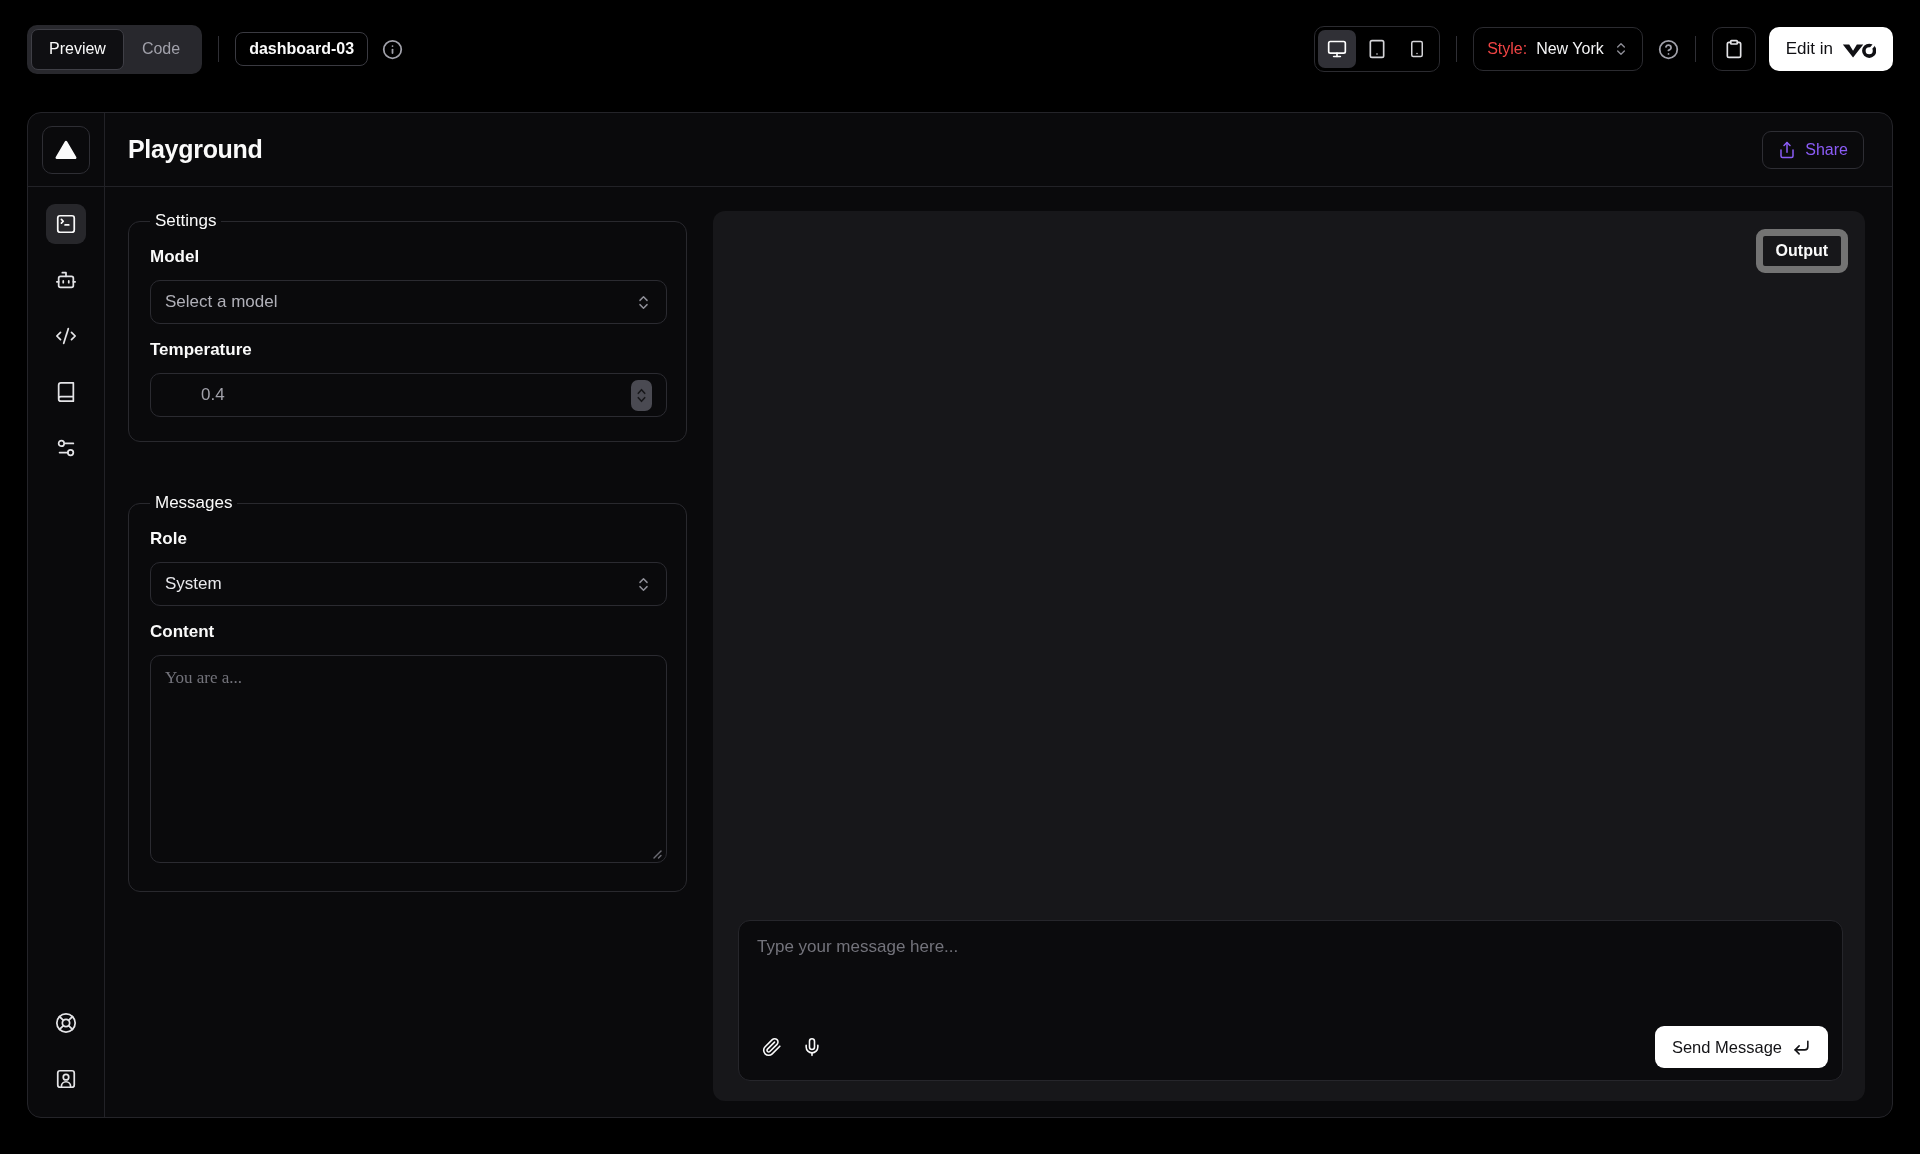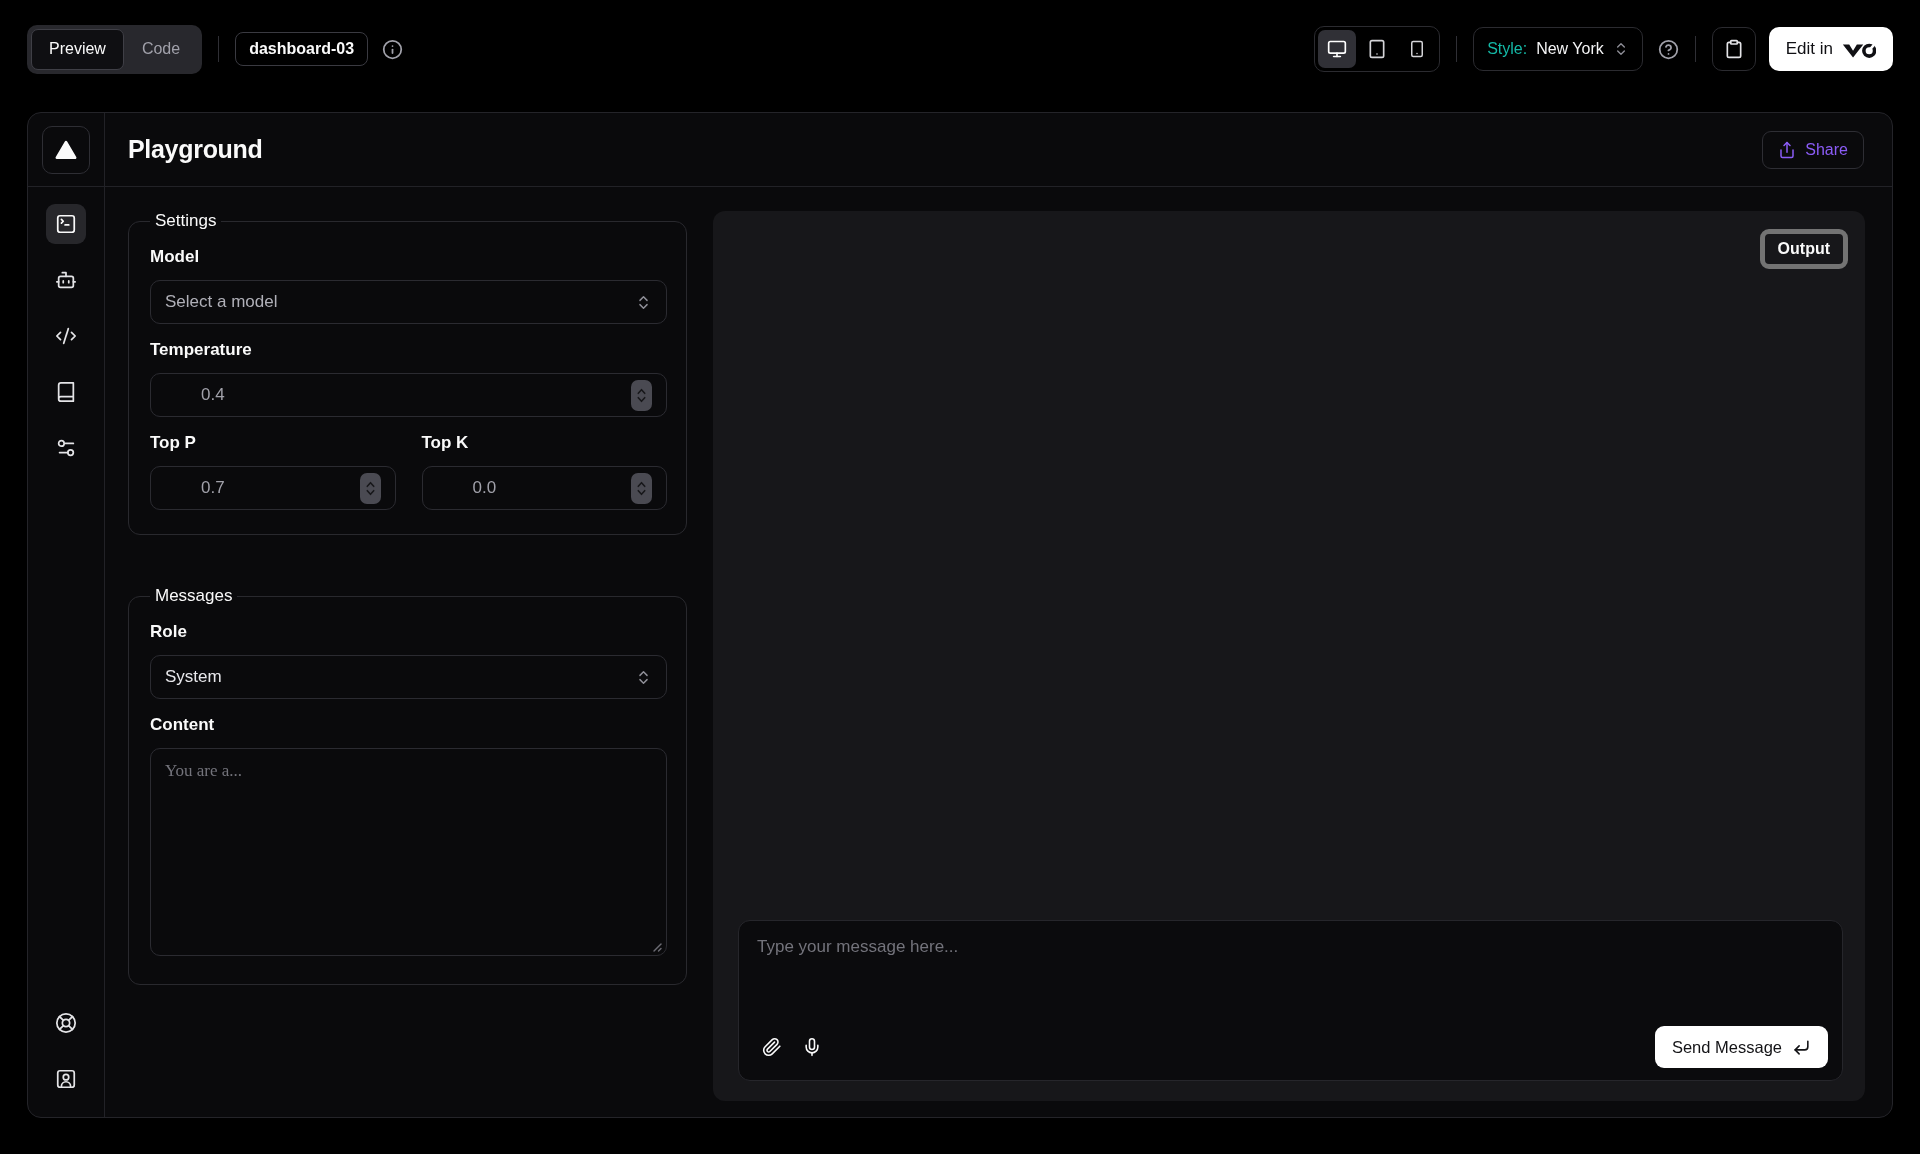--- a/index.html
+++ b/index.html
@@ -20,21 +20,21 @@
 
   .badge-outline { border:1px solid #3a3a41; border-radius:8px; padding:7px 13px; font-size:16px; font-weight:600; color:#fafafa; }
   .icon-plain { background:none; border:none; color:#a1a1aa; margin-left:14px; cursor:pointer; display:flex; align-items:center; }
 
   .device-group { border:1px solid #2b2b30; border-radius:10px; padding:3px; display:flex; gap:2px; }
   .device-btn { width:38px; height:38px; border:none; background:transparent; border-radius:7px; color:#d4d4d8;
     display:flex; align-items:center; justify-content:center; cursor:pointer; }
   .device-btn.active { background:#303036; color:#fff; }
 
   .style-select { border:1px solid #2b2b30; border-radius:10px; height:44px; padding:0 13px; display:flex; align-items:center; gap:9px; cursor:pointer; background:transparent; font-family:inherit; }
-  .style-label { color:#14b8a6; font-size:16px; }
+  .style-label { color:#ef4444; font-size:16px; }
   .style-value { color:#f4f4f5; font-size:16px; font-weight:500; }
 
   .icon-outline-btn { width:44px; height:44px; border:1px solid #2b2b30; background:transparent; border-radius:10px;
     color:#e4e4e7; display:flex; align-items:center; justify-content:center; cursor:pointer; }
 
   .edit-btn { height:44px; background:#fff; color:#101014; border:none; border-radius:10px; padding:0 17px;
     display:flex; align-items:center; gap:9px; font-size:17px; font-weight:500; font-family:inherit; cursor:pointer; }
 
   .help-btn { background:none; border:none; color:#a1a1aa; display:flex; align-items:center; margin-left:15px; cursor:pointer; }
 
@@ -86,21 +86,21 @@
   .ta-wrap { position:relative; }
   .content-ta { width:100%; height:208px; background:transparent; border:1px solid #2b2b31; border-radius:10px;
     padding:12px 14px; font-size:17px; font-family:Liberation Serif, serif; color:#e8e8ec; resize:none; outline:none; }
   .content-ta::placeholder { color:#73737b; }
   .resize-handle { position:absolute; right:5px; bottom:8px; color:#6b6b73; }
 
   .panel-gap { height:51px; flex:none; }
 
   
   .output-panel { flex:1; background:#17171a; border-radius:12px; position:relative; min-width:0; }
-  .output-badge { position:absolute; top:18px; right:17px; border:5px solid #737373; border-radius:9px;
+  .output-badge { position:absolute; top:18px; right:17px; border:7px solid #737373; border-radius:9px;
     padding:6px 13px; font-size:16px; font-weight:600; color:#fafafa; background:transparent; }
 
   .composer { position:absolute; left:25px; right:22px; bottom:20px; height:161px; background:#0b0b0d;
     border:1px solid #26262b; border-radius:12px; padding:8px 14px 12px 14px; display:flex; flex-direction:column; }
   .composer-ta { flex:1; background:transparent; border:none; outline:none; resize:none; font-size:17px;
     font-family:inherit; color:#e8e8ec; padding:8px 4px 0 4px; }
   .composer-ta::placeholder { color:#73737b; }
   .composer-bottom { display:flex; align-items:center; gap:2px; }
   .icon-ghost { width:38px; height:38px; border:none; background:transparent; border-radius:8px; color:#fafafa;
     display:flex; align-items:center; justify-content:center; cursor:pointer; }
@@ -332,50 +332,20 @@
             <span class="spinner">
               <svg width="11" height="7" viewBox="0 0 24 14" fill="none" stroke="currentColor" stroke-width="3.4" stroke-linecap="round" stroke-linejoin="round">
                   <path d="m5 11 7-8 7 8"></path>
                 </svg>
               <svg width="11" height="7" viewBox="0 0 24 14" fill="none" stroke="currentColor" stroke-width="3.4" stroke-linecap="round" stroke-linejoin="round">
                   <path d="m5 3 7 8 7-8"></path>
                 </svg>
             </span>
           </div>
 
-          <div class="grid2">
-            <div>
-              <label class="field-label">Top P</label>
-              <div class="control num-input">
-                <input class="num-field" readonly="" value="0.7" style="">
-                <span class="spinner">
-                  <svg width="11" height="7" viewBox="0 0 24 14" fill="none" stroke="currentColor" stroke-width="3.4" stroke-linecap="round" stroke-linejoin="round">
-                      <path d="m5 11 7-8 7 8"></path>
-                    </svg>
-                  <svg width="11" height="7" viewBox="0 0 24 14" fill="none" stroke="currentColor" stroke-width="3.4" stroke-linecap="round" stroke-linejoin="round">
-                      <path d="m5 3 7 8 7-8"></path>
-                    </svg>
-                </span>
-              </div>
-            </div>
-            <div>
-              <label class="field-label">Top K</label>
-              <div class="control num-input">
-                <input class="num-field" readonly="" value="0.0" style="">
-                <span class="spinner">
-                  <svg width="11" height="7" viewBox="0 0 24 14" fill="none" stroke="currentColor" stroke-width="3.4" stroke-linecap="round" stroke-linejoin="round">
-                      <path d="m5 11 7-8 7 8"></path>
-                    </svg>
-                  <svg width="11" height="7" viewBox="0 0 24 14" fill="none" stroke="currentColor" stroke-width="3.4" stroke-linecap="round" stroke-linejoin="round">
-                      <path d="m5 3 7 8 7-8"></path>
-                    </svg>
-                </span>
-              </div>
-            </div>
-          </div>
         </fieldset>
 
         <div class="panel-gap"></div>
 
         <fieldset class="panel">
           <legend>Messages</legend>
 
           <label class="field-label first">Role</label>
           <div class="control select">
             <span class="sel-value">System</span>

